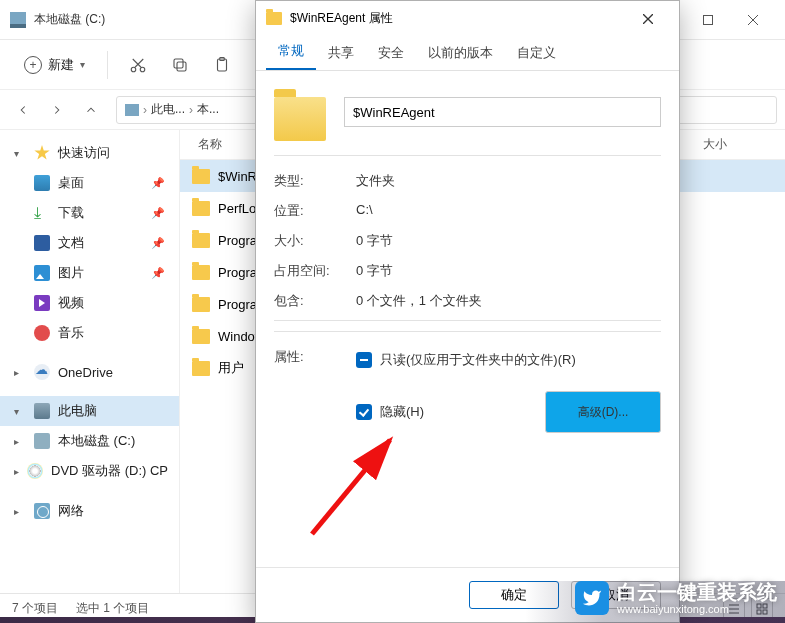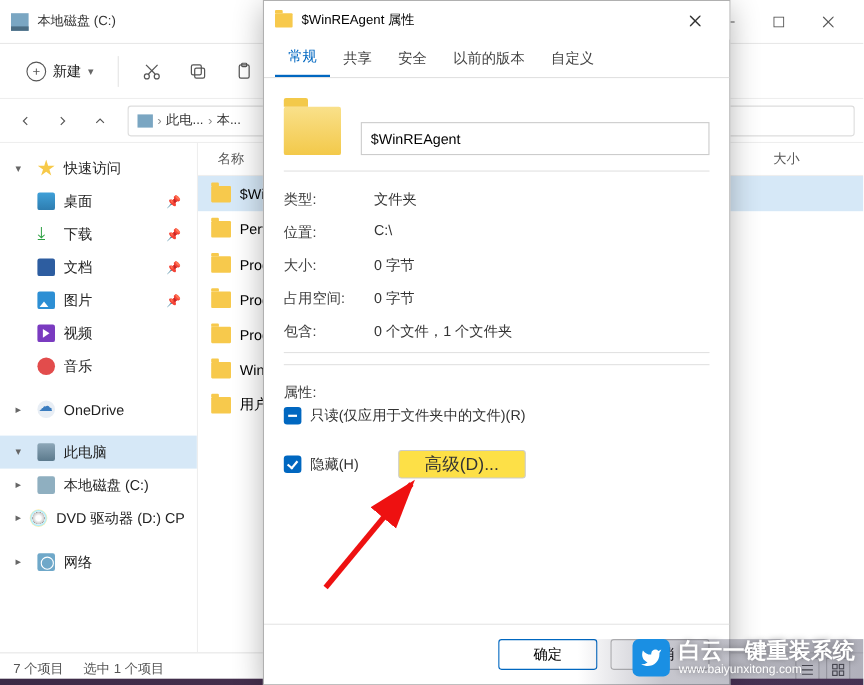--- a/index.html
+++ b/index.html
@@ -65,47 +65,47 @@
     .row.sel { background:#d6e8f7; }
     .fold { width:18px; height:15px; background:#f7c94c; border-radius:1px; position:relative; }
     .fold::before { content:""; position:absolute; top:-3px; left:0; width:7px; height:3px; background:#f7c94c; border-radius:1px 1px 0 0; }
 
     .status { height:30px; border-top:1px solid #e5e5e5; display:flex; align-items:center; font-size:12px; color:#555; padding:0 12px; gap:18px; }
     .status .pad { flex:1; }
     .status-icons { display:flex; gap:6px; }
     .status-icons .si { width:22px; height:22px; border:1px solid #ccc; display:flex; align-items:center; justify-content:center; }
 
     
-    .dialog { position:absolute; left:239px; top:0; width:425px; height:623px; background:#fff; border:1px solid #b0b0b0; box-shadow:0 6px 26px rgba(0,0,0,0.3); z-index:20; }
+    .dialog { position:absolute; left:255px; top:0; width:425px; height:623px; background:#fff; border:1px solid #b0b0b0; box-shadow:0 6px 26px rgba(0,0,0,0.3); z-index:20; }
     .d-title { height:35px; display:flex; align-items:center; padding:0 10px; background:#fff; }
     .d-title .fold { width:16px; height:13px; }
     .d-title-text { font-size:12px; margin-left:8px; flex:1; }
     .d-close { width:42px; height:30px; display:flex; align-items:center; justify-content:center; }
     .d-close svg { width:10px; height:10px; stroke:#333; stroke-width:1.3; fill:none; }
     .tabs { height:34px; display:flex; align-items:flex-end; padding:0 10px; gap:0; border-bottom:0; }
     .tab { padding:8px 12px; font-size:13px; color:#444; }
     .tab.active { color:#0067c0; border-bottom:2px solid #0067c0; }
     .t-sep { height:1px; background:#e1e1e1; margin:0 0 12px 0; }
 
     .d-body { padding:14px 18px 10px 18px; font-size:13px; color:#333; }
-    .hdr-row { display:flex; align-items:flex-end; gap:18px; margin-bottom:14px; }
+    .hdr-row { display:flex; align-items:flex-start; gap:18px; margin-bottom:14px; }
     .big-folder { width:52px; height:44px; background:linear-gradient(#f9e08a,#f3c94a); border-radius:2px; position:relative; }
     .big-folder::before { content:""; position:absolute; top:-8px; left:0; width:22px; height:8px; background:#f3c94a; border-radius:2px 2px 0 0; }
     .name-input { flex:1; height:30px; border:1px solid #ccc; padding:0 8px; font-size:13px; }
     .hline { height:1px; background:#e2e2e2; margin:4px 0 10px 0; }
     .prow { display:flex; padding:6px 0; }
     .plabel { width:82px; color:#404040; }
     .pval { color:#333; }
     .attr-row { display:flex; align-items:center; gap:8px; padding:3px 0 3px 82px; }
     .chk { width:16px; height:16px; border-radius:3px; display:flex; align-items:center; justify-content:center; }
     .chk.ind { background:#0067c0; }
     .chk.ind::after { content:""; width:8px; height:2px; background:#fff; }
     .chk.on { background:#0067c0; }
     .chk.on::after { content:""; width:4px; height:7px; border:solid #fff; border-width:0 2px 2px 0; transform:rotate(40deg); margin-top:-2px; }
-    .adv-btn { margin-left:auto; width:116px; height:26px; border:1px solid #ccc; background:#fde047; font-size:16px; display:flex; align-items:center; justify-content:center; border-radius:3px; }
+    .adv-btn { margin-left:auto; width:116px; height:42px; border:1px solid #ccc; background:#0ea5e9; font-size:12px; display:flex; align-items:center; justify-content:center; border-radius:3px; }
     .attr-block { position:relative; }
     
     .arrow { position:absolute; left:30px; top:90px; pointer-events:none; }
 
     .d-footer { position:absolute; bottom:0; left:0; right:0; height:55px; display:flex; align-items:center; justify-content:flex-end; gap:12px; padding:0 18px; border-top:1px solid #e5e5e5; }
     .d-footer .btn { width:90px; height:28px; border:1px solid #bbb; border-radius:3px; background:#fff; font-size:13px; display:flex; align-items:center; justify-content:center; }
     .d-footer .btn.primary { border-color:#0067c0; }
 
     
     .wm { position:absolute; right:8px; bottom:8px; display:flex; align-items:center; gap:8px; color:#fff; z-index:30; }
@@ -377,21 +377,21 @@
         <div class="pval">0 字节</div>
       </div>
     <div class="prow">
         <div class="plabel">包含:</div>
         <div class="pval">0 个文件，1 个文件夹</div>
       </div>
     <div class="hline"></div>
     <div class="hline"></div>
 
     <div class="attr-block">
-      <div class="prow" style="align-items:flex-start;flex-direction:column;">
+      <div class="prow" style="align-items:flex-start;">
         <div class="plabel">属性:</div>
         <div style="flex:1">
           <div class="attr-row" style="padding-left:0">
             <span class="chk ind"></span>
             <span>只读(仅应用于文件夹中的文件)(R)</span>
           </div>
           <div class="attr-row" style="padding-left:0; margin-top:16px; align-items:center;">
             <span class="chk on"></span>
             <span>隐藏(H)</span>
             <div class="adv-btn">高级(D)...</div>

